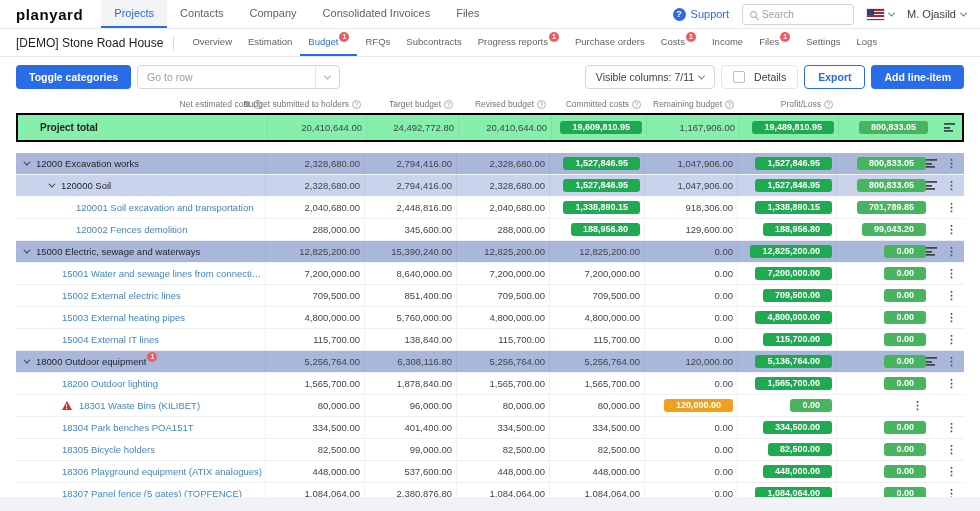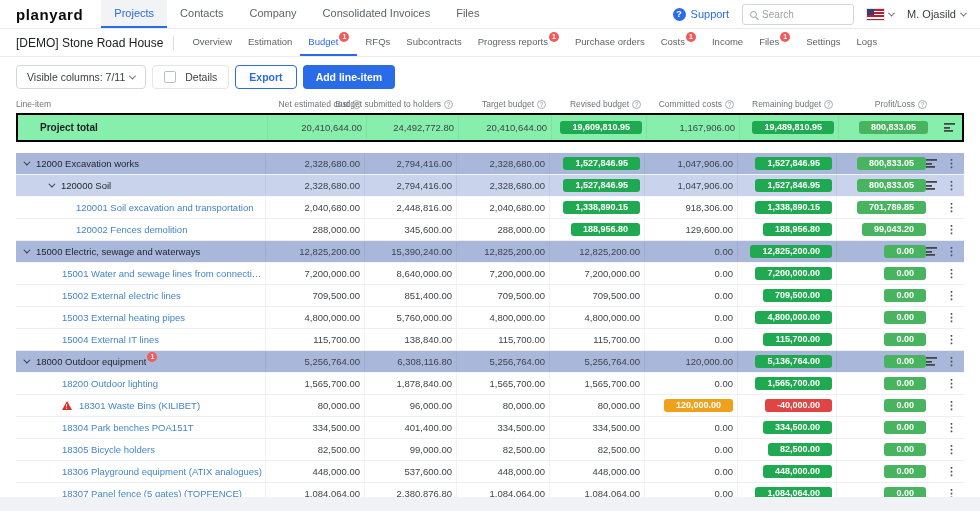--- a/index.html
+++ b/index.html
@@ -201,38 +201,44 @@
         <div class="tab">
           <span>Settings</span>
         </div>
         <div class="tab">
           <span>Logs</span>
         </div>
       </div>
   </div>
 
   <div class="toolbar">
+    <div class="toolbar-left">
+      <button class="btn btn-primary">Toggle categories</button>
+      <div class="select">
+        <span class="select-text">Go to row</span>
+        <span class="select-right">
+          <span class="chev"></span>
+        </span>
+      </div>
+    </div>
     <div class="toolbar-right">
       <div class="btn btn-plain">
         <span>Visible columns: 7/11</span>
         <span class="chev"></span>
       </div>
       <div class="details-box">
         <span class="checkbox"></span>
         <span class="details-label">Details</span>
       </div>
       <button class="btn btn-outline">Export</button>
       <button class="btn btn-primary">Add line-item</button>
     </div>
   </div>
 
   <div class="thead" id="thead">
-      <div class="th th-first">
-        <span>Line-item</span>
-      </div>
       <div class="th">
         <span>Net estimated cost</span>
         <span class="help-icon">?</span>
       </div>
       <div class="th">
         <span>Budget submitted to holders</span>
         <span class="help-icon">?</span>
       </div>
       <div class="th">
         <span>Target budget</span>
@@ -631,23 +637,20 @@
         <div class="cell num">
           <span class="val">80,000.00</span>
         </div>
         <div class="cell num">
           <span class="val">80,000.00</span>
         </div>
         <div class="cell num">
           <span class="badge orange">120,000.00</span>
         </div>
         <div class="cell num">
-          <span class="badge red">-40,000.00</span>
-        </div>
-        <div class="cell num">
           <span class="badge green_light">0.00</span>
         </div>
         <div class="icons-cell">
           <span class="kebab">⋮</span>
         </div>
       </div>
       <div class="row kind-leaf d1">
         <div class="cell name-cell">
           <span class="row-label link">18304 Park benches POA151T</span>
         </div>

